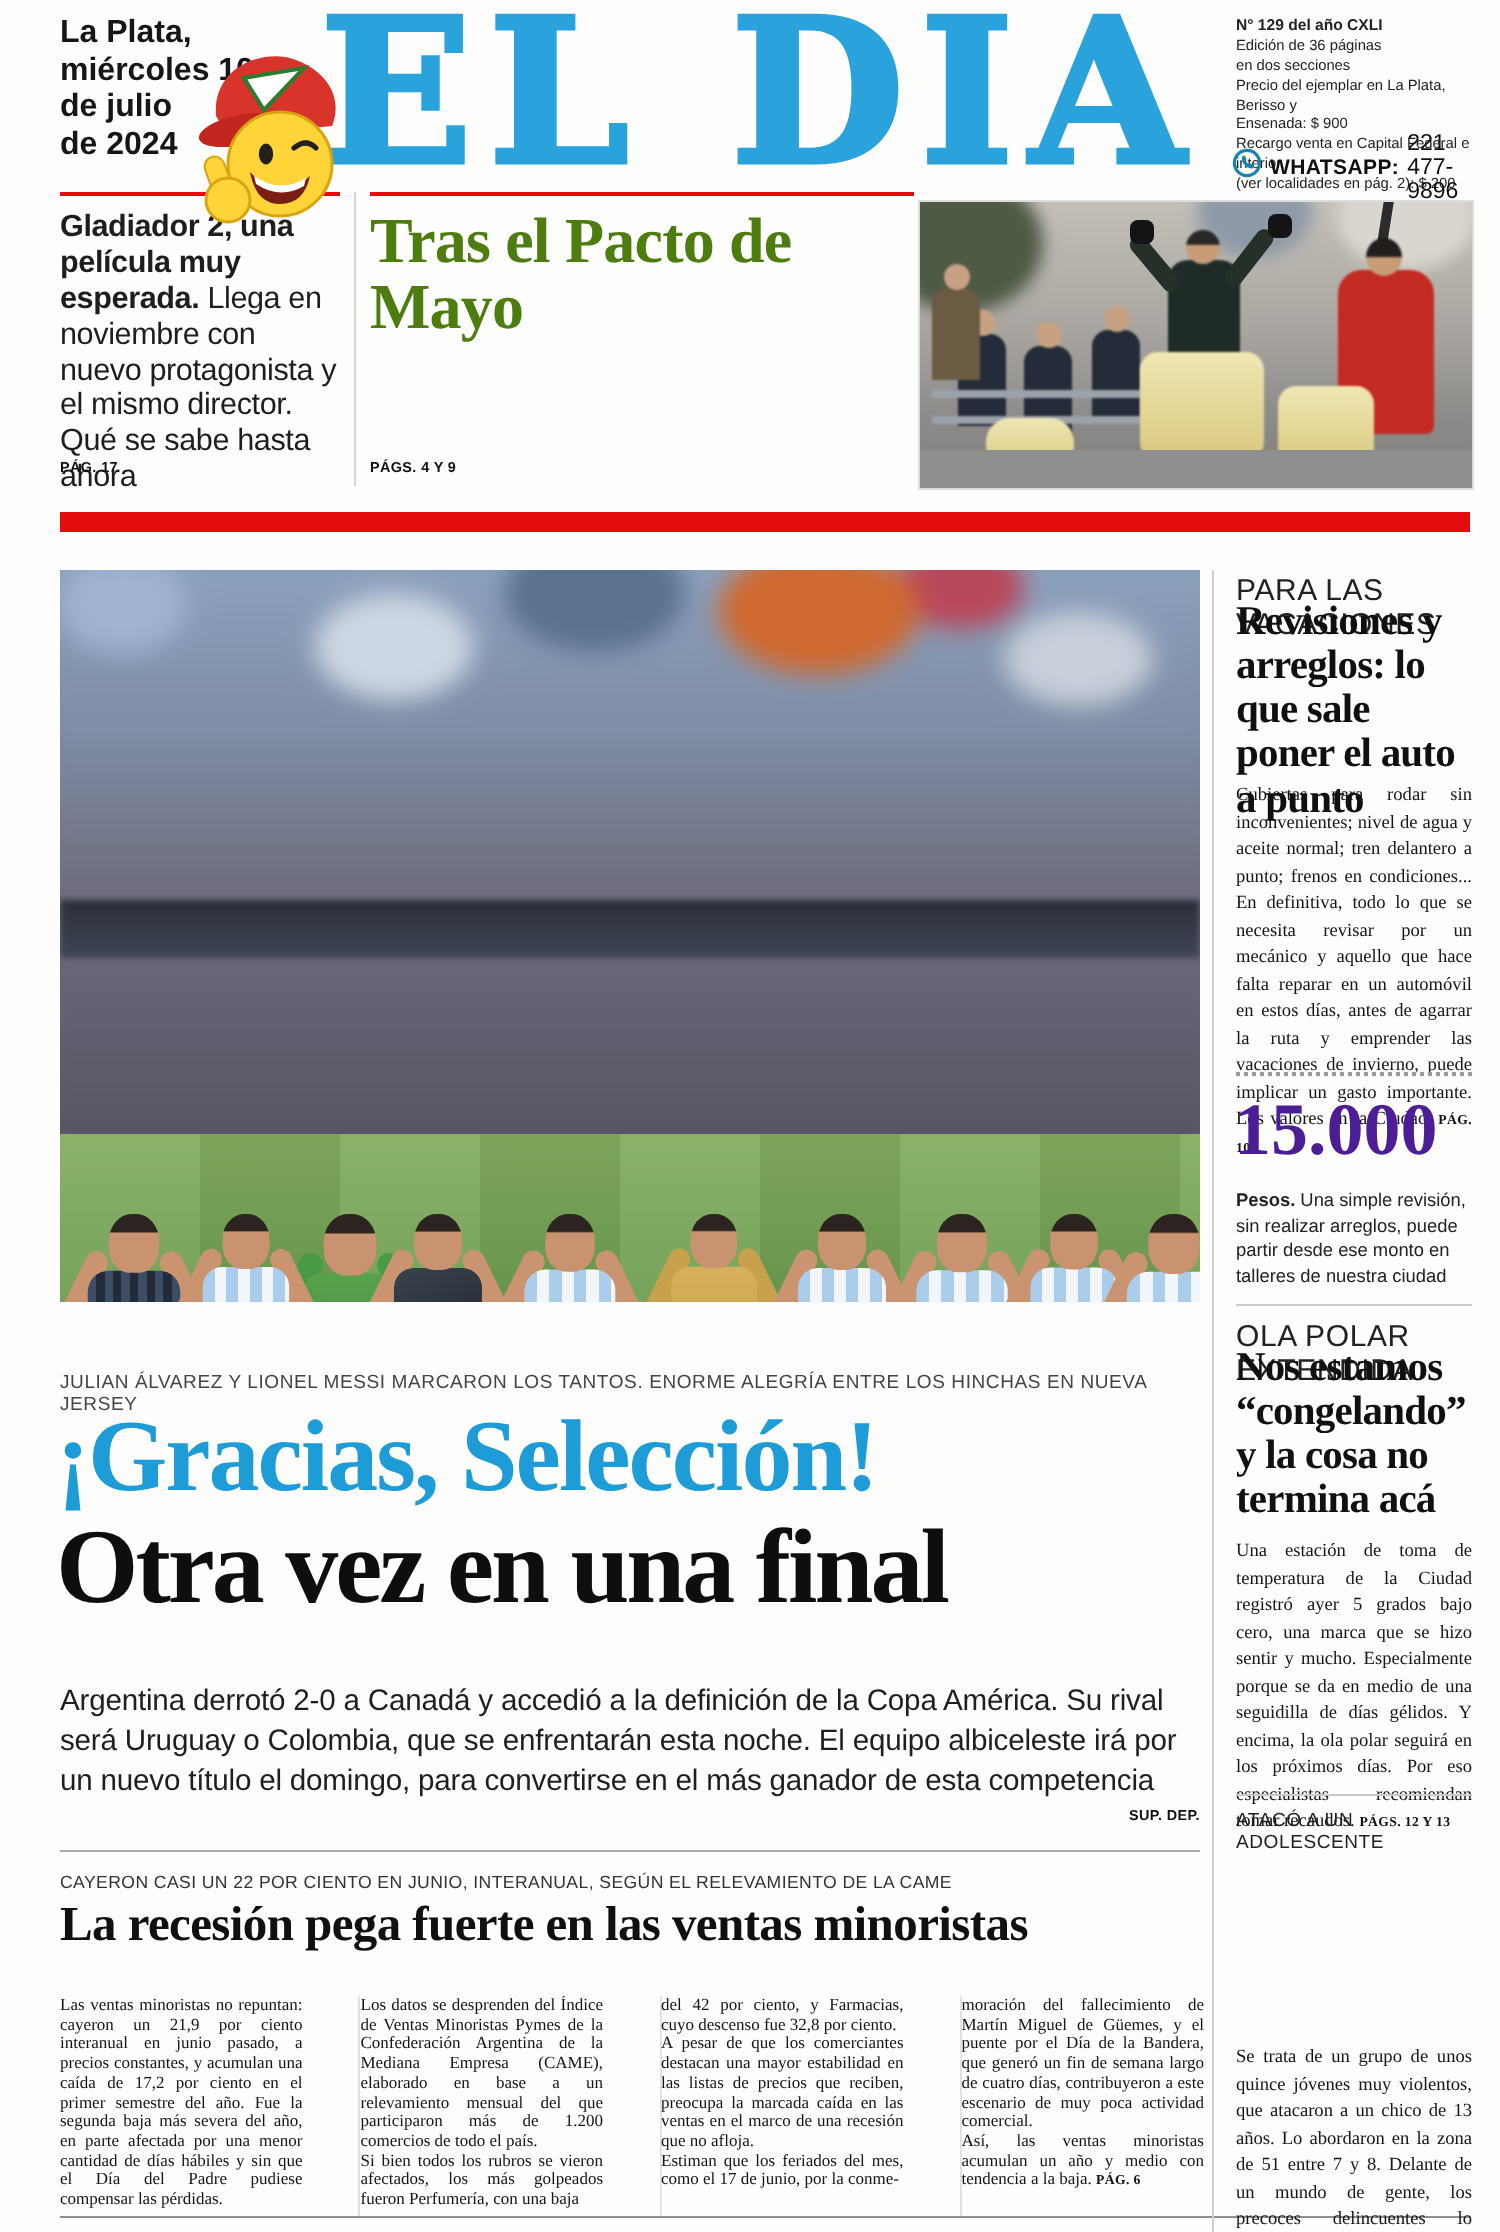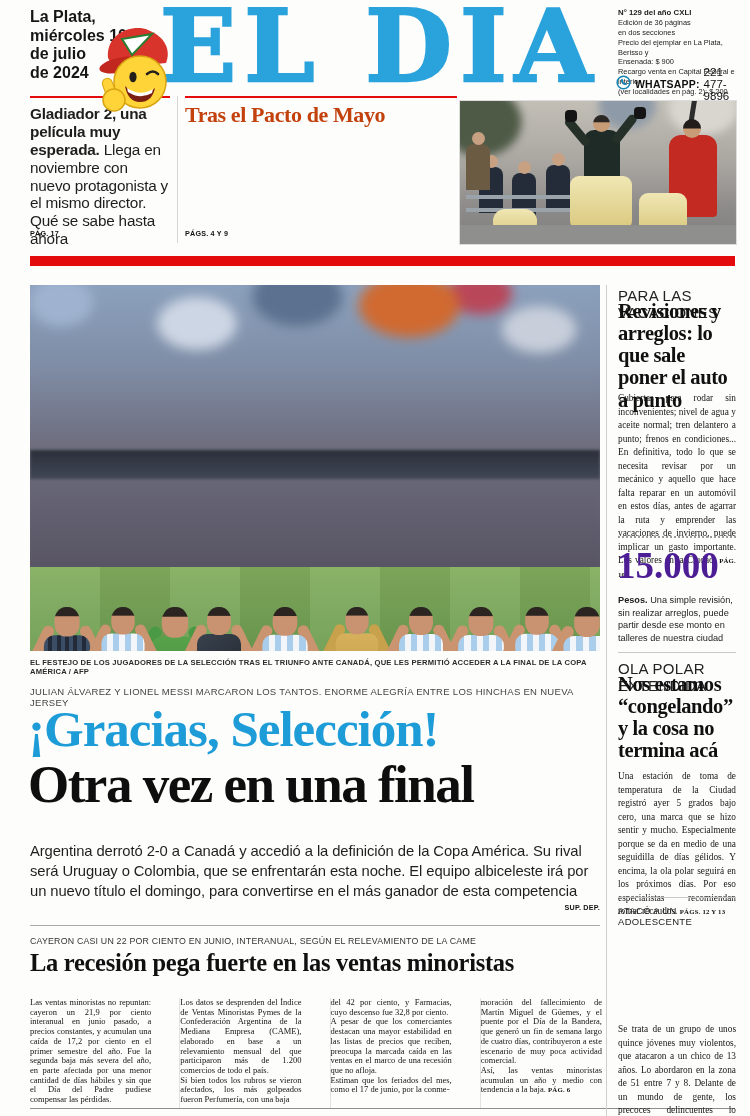--- a/index.html
+++ b/index.html
@@ -26,21 +26,21 @@
   .wa-label{font-weight:bold;font-size:10.5px;letter-spacing:.2px;color:#101010;}
   .wa-num{font-size:11.5px;color:#101010;}
   .mascot{left:92px;top:20px;z-index:6;}
 
   
   .story-glad{left:30px;top:96px;width:140px;border-top:2px solid #e30b0b;padding-top:7px;
               font-size:15.3px;line-height:1.17;letter-spacing:-.2px;color:#1e1e1e;}
   .story-glad b{font-weight:bold;}
   .vrule1{left:177px;top:96px;width:1px;height:147px;background:#d5d5d5;}
   .story-pacto{left:185px;top:96px;width:272px;border-top:2px solid #e30b0b;padding-top:6px;}
-  .pacto-h{font-weight:900;font-size:22px;line-height:1.02;letter-spacing:-.4px;color:#c2410c;}
+  .pacto-h{font-weight:900;font-size:32px;line-height:1.02;letter-spacing:-.4px;color:#4d7c0f;}
   .pacto-deck{font-weight:400;font-size:24px;line-height:1.07;letter-spacing:-.3px;color:#161616;margin-top:2px;}
   .pag17{left:30px;top:229px;}
   .pag45{left:185px;top:229px;}
   .redbar{left:30px;top:256px;width:705px;height:10px;background:#e30b0b;}
 
   
   .parade{left:459px;top:100px;width:276px;height:143px;overflow:hidden;background:#b4b1ab;border:1px solid #ddd;}
   .parade i{position:absolute;display:block;}
   .pd-bg{inset:-8px;filter:blur(4px);
     background:
@@ -286,21 +286,20 @@
     </div>
     <div class="player kit-stripes" style="left:528px;transform:scale(1.07);">
       <i class="arm al"></i>
         <i class="arm ar"></i>
         <i class="head"></i>
       <i class="torso"></i>
 
     </div>
   </div>
 
-  <div class="abs caption">EL FESTEJO DE LOS JUGADORES DE LA SELECCIÓN TRAS EL TRIUNFO ANTE CANADÁ, QUE LES PERMITIÓ ACCEDER A LA FINAL DE LA COPA AMÉRICA / AFP</div>
   <div class="abs kicker-main">JULIAN ÁLVAREZ Y LIONEL MESSI MARCARON LOS TANTOS. ENORME ALEGRÍA ENTRE LOS HINCHAS EN NUEVA JERSEY</div>
   <div class="abs serif h1-blue">¡Gracias, Selección!</div>
   <div class="abs serif h1-black">Otra vez en una final</div>
   <div class="abs deck-main">Argentina derrotó 2-0 a Canadá y accedió a la definición de la Copa América. Su rival será Uruguay o Colombia, que se enfrentarán esta noche. El equipo albiceleste irá por un nuevo título el domingo, para convertirse en el más ganador de esta competencia</div>
   <div class="abs pag supdep">SUP. DEP.</div>
 
   <div class="abs hr-main rule"></div>
 
   <div class="abs kicker-came">CAYERON CASI UN 22 POR CIENTO EN JUNIO, INTERANUAL, SEGÚN EL RELEVAMIENTO DE LA CAME</div>
   <div class="abs serif h2-recesion">La recesión pega fuerte en las ventas minoristas</div>

